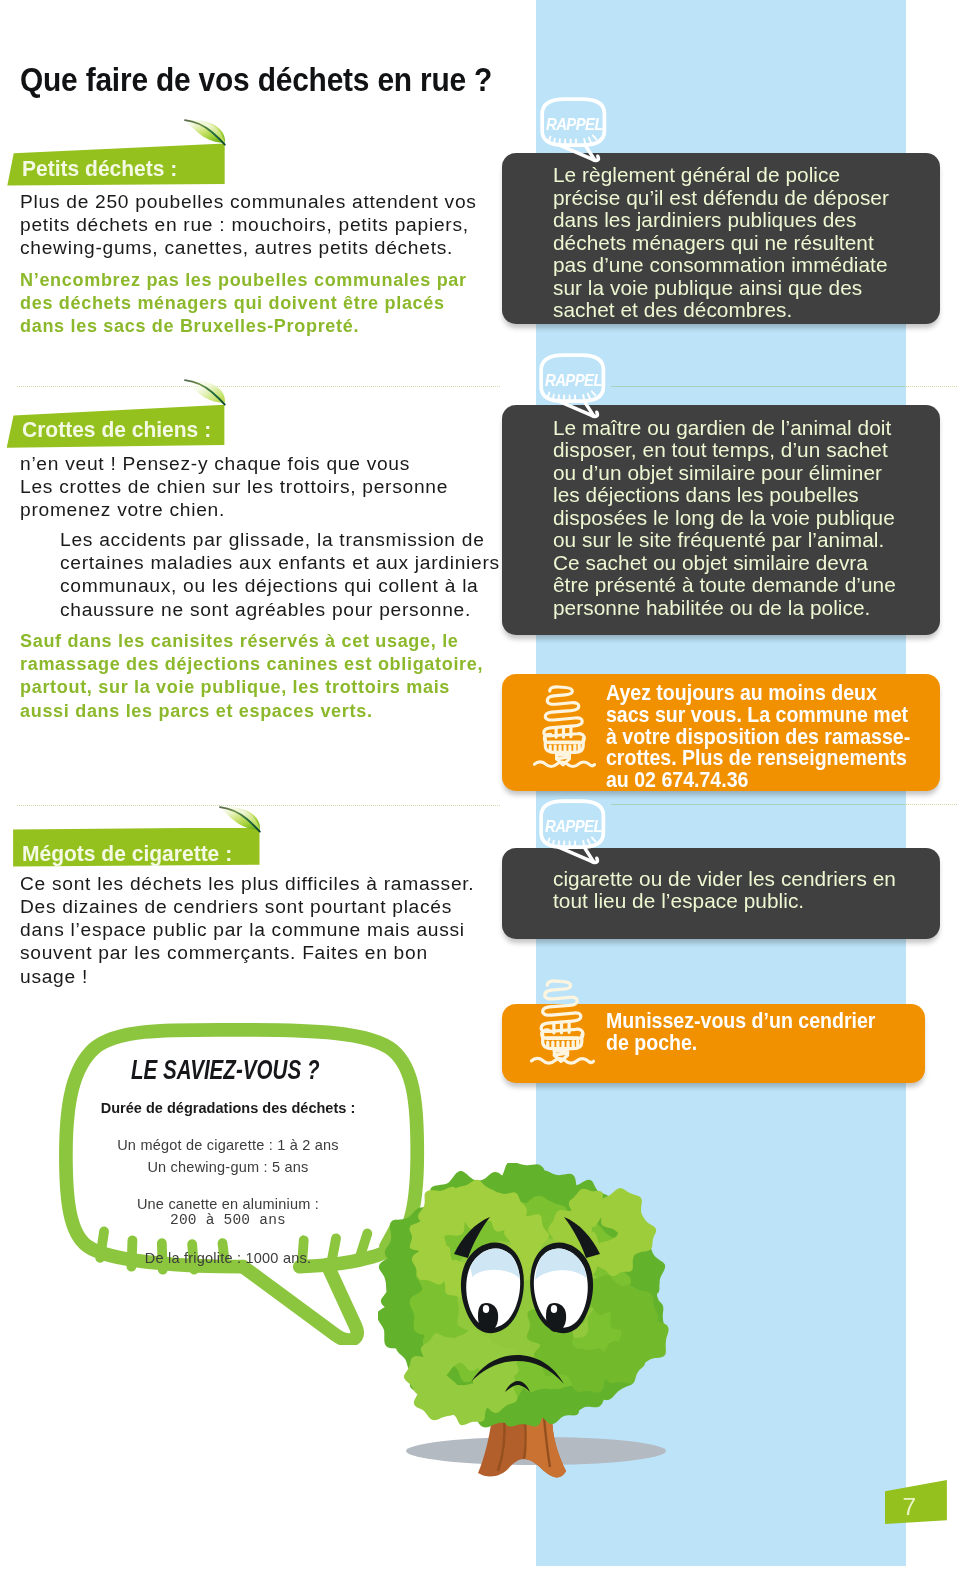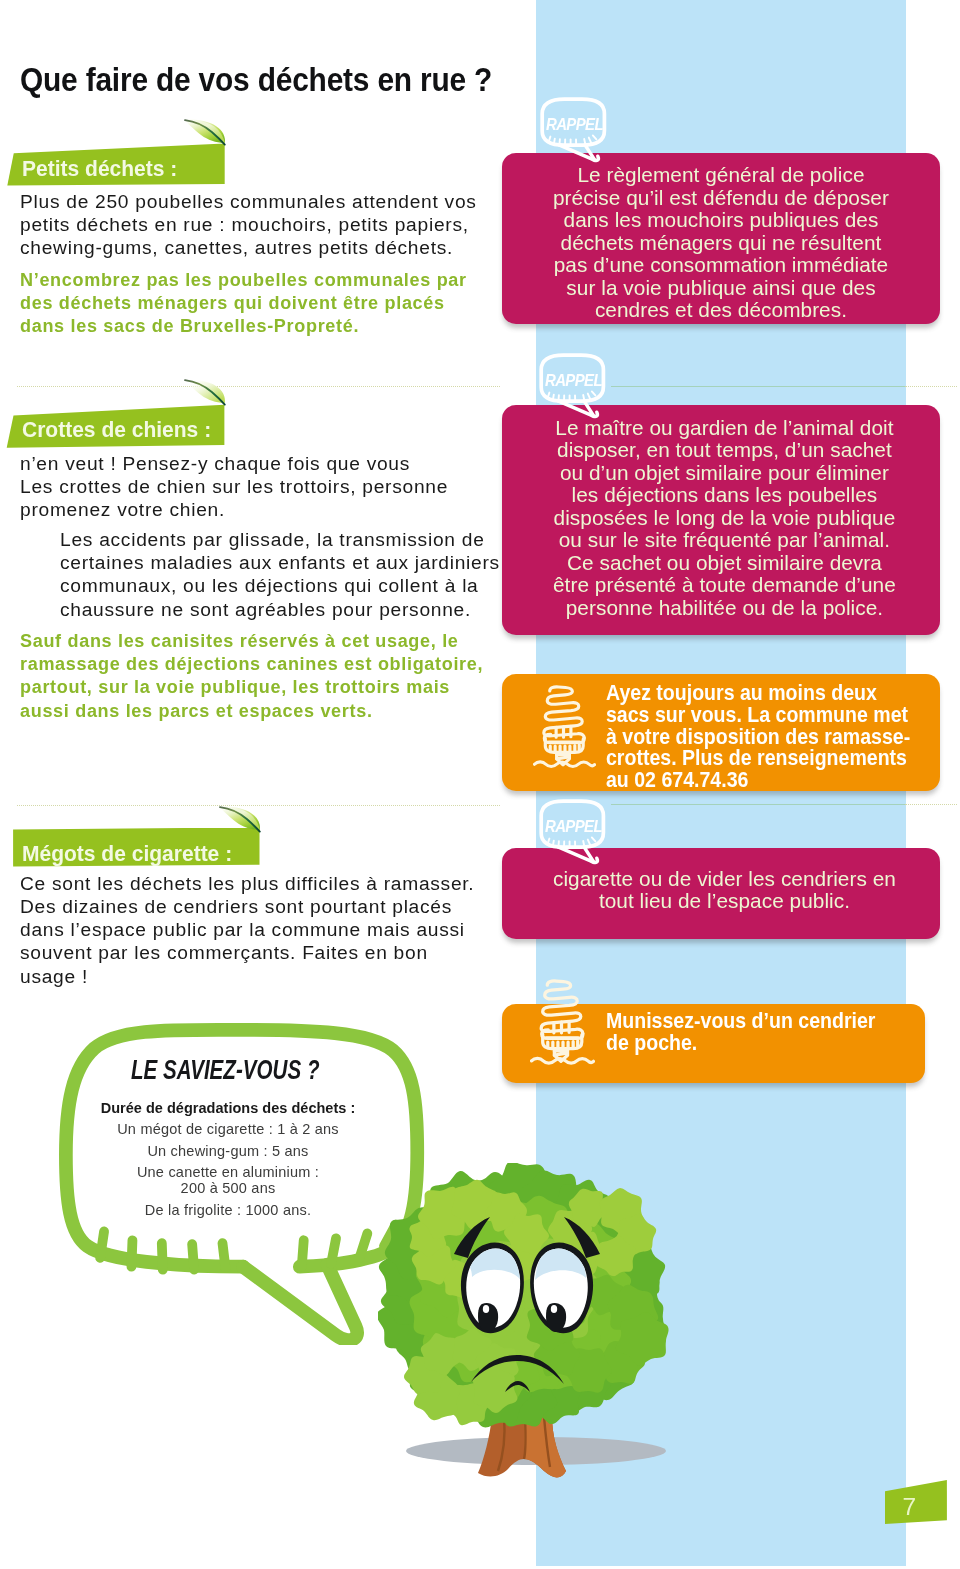--- a/index.html
+++ b/index.html
@@ -22,39 +22,39 @@
 .para{position:absolute;left:20px;font-size:19.2px;line-height:23.2px;
   letter-spacing:0.72px;color:#1a1a1a;white-space:nowrap;}
 .para .ln{display:block;}
 .para.green{color:#8cb82b;font-weight:bold;transform:scaleX(0.94);transform-origin:0 0;}
 
 
 .dots{position:absolute;height:0;border-top:1.2px dotted #d4d9a8;}
 .dots-blue{border-top-color:#a2cfb4;border-top-style:solid;border-top-width:1.4px;opacity:0.9;}
 
 
-.rappel-box{position:absolute;background:#be185d;border-radius:14px;z-index:2;
-  box-shadow:0 5px 5px -1px rgba(60,60,60,0.30);text-align:center;}
+.rappel-box{position:absolute;background:#404040;border-radius:14px;z-index:2;
+  box-shadow:0 5px 5px -1px rgba(60,60,60,0.30);}
 .rappel-box .txt{position:absolute;color:#edf7d2;font-size:20.8px;line-height:22.5px;letter-spacing:0.05px;}
 .bubble{position:absolute;z-index:5;}
 .tipicon{position:absolute;}
 .rappel-box .txt .ln,.tip-box .txt .ln{display:block;}
 .rappel-box .txt,.tip-box .txt{white-space:nowrap;}
 .tip-box{position:absolute;background:#f29100;border-radius:14px;z-index:2;
   box-shadow:0 5px 5px -1px rgba(60,60,60,0.30);}
 .tip-box .txt{position:absolute;color:#ffffff;font-size:21.4px;line-height:21.8px;font-weight:bold;transform:scaleX(0.914);transform-origin:0 0;}
 
 
 .dyk{position:absolute;}
 .dyk-svg{position:absolute;left:0;top:0;}
 .dyk-items{position:absolute;text-align:center;font-size:14.5px;line-height:21.1px;
   letter-spacing:0.22px;color:#3c3c3b;}
-.dyk-items .ln{display:block;}
+.dyk-items .ln{display:block;margin-top:16px;}
 .dyk-items .ln:nth-child(2){margin-top:0.9px;}
-.dyk-items .ln:nth-child(4){margin-top:-5.1px;}
+.dyk-items .ln:nth-child(4){margin-top:-5.1px;font-family:Liberation Mono, monospace;}
 
 .dyk-title{position:absolute;font-weight:bold;font-style:italic;color:#16171a;font-size:27px;white-space:nowrap;line-height:27px;transform:scaleX(0.763);transform-origin:0 0;letter-spacing:0px;}
 .dyk-sub{position:absolute;font-weight:bold;font-size:14.5px;letter-spacing:0.02px;color:#1a1a1a;text-align:center;line-height:18px;white-space:nowrap;}
 
 .tree{position:absolute;}
 .pagenum{position:absolute;}
 .pagenum-label{position:absolute;color:#e9f5c6;font-size:24.5px;line-height:24.5px;}
 </style>
 </head>
 <body>
@@ -205,25 +205,25 @@
         <span class="ln">dans l’espace public par la commune mais aussi</span>
         <span class="ln">souvent par les commerçants. Faites en bon</span>
         <span class="ln">usage !</span>
       </div>
   </div>
 
   <div class="rappel-box" style="left:501.5px;top:152.5px;width:438.5px;height:171px;">
     <div class="txt" style="left:51.5px;top:11.8px;">
         <span class="ln">Le règlement général de police</span>
         <span class="ln">précise qu’il est défendu de déposer</span>
-        <span class="ln">dans les mouchoirs publiques des</span>
+        <span class="ln">dans les jardiniers publiques des</span>
         <span class="ln">déchets ménagers qui ne résultent</span>
         <span class="ln">pas d’une consommation immédiate</span>
         <span class="ln">sur la voie publique ainsi que des</span>
-        <span class="ln">cendres et des décombres.</span>
+        <span class="ln">sachet et des décombres.</span>
       </div>
   </div>
   <svg class="bubble" style="left:540.3px;top:97.2px;" width="74" height="70" viewBox="0 0 74 70">
     <g fill="none" stroke="#ffffff" stroke-linecap="round" stroke-linejoin="round">
       <path d="M2.2 16.6 C 2.2 7.2 9.8 2.2 24.4 2.2 L 42.0 2.2 C 56.6 2.2 64.4 7.2 64.4 16.6 L 64.4 33.8 C 64.4 43.2 57.0 48.2 42.4 48.2 L 24.2 48.2 C 9.6 48.2 2.2 43.4 2.2 34.2 Z" stroke-width="3.7"></path>
       <path d="M19.0 47.8 L 55.0 63.4 L 45.0 47.9" stroke-width="3.5"></path>
       <path d="M52.8 62.4 C 57.2 64.6 59.6 63.0 57.8 59.2" stroke-width="3.5"></path>
       <g stroke-width="1.9">
         <path d="M8.4 45.6 L 10.4 39.6"></path>
         <path d="M13.8 47.6 L 14.8 41.6"></path>

